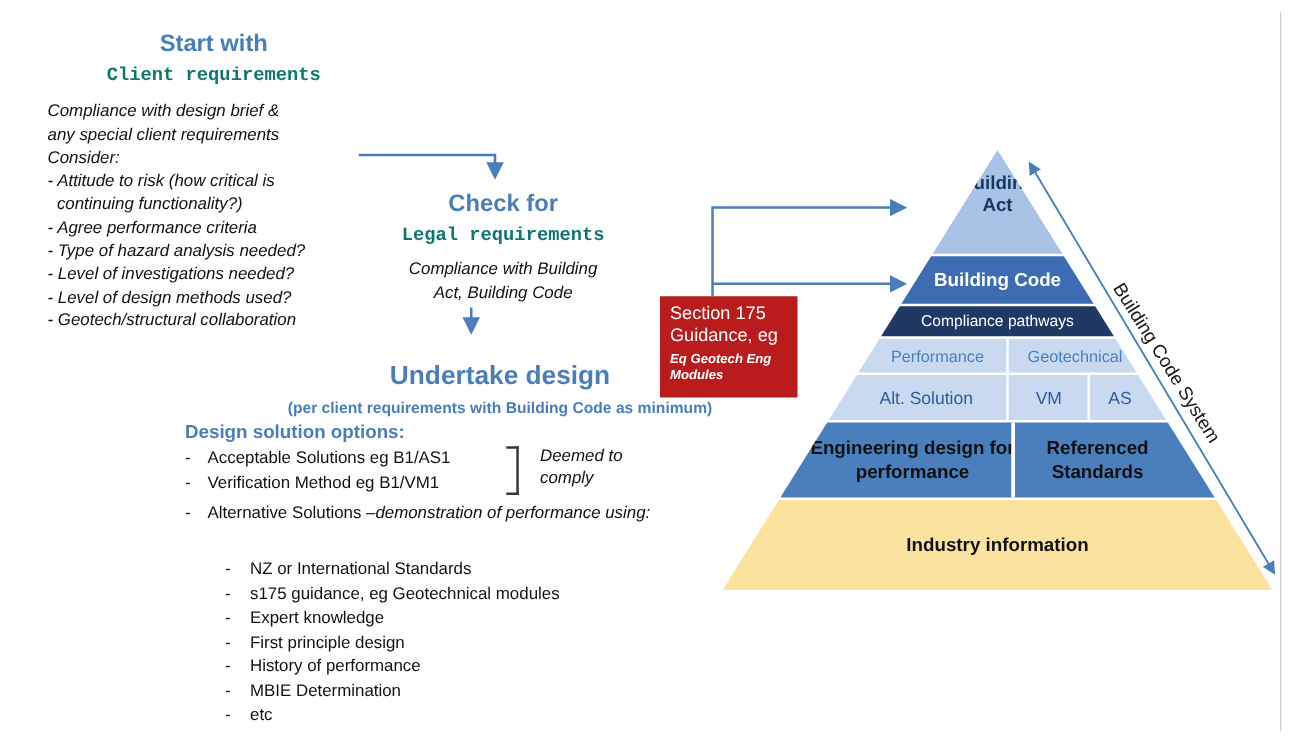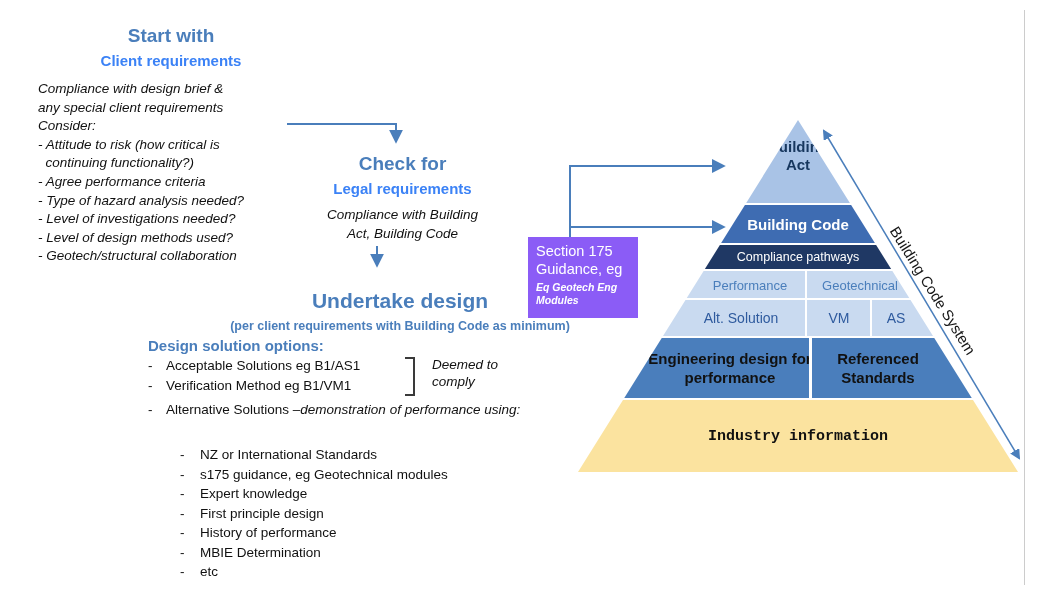--- a/index.html
+++ b/index.html
@@ -1,21 +1,21 @@
 <!DOCTYPE html>
 <html><head>
 <meta charset="utf-8">
 <style>
   html,body{margin:0;padding:0;background:#ffffff;}
   .canvas{position:relative;width:1045px;height:598px;background:#ffffff;overflow:hidden;
           font-family:"Liberation Sans",sans-serif;color:#111;}
 
   
   .h-blue{font-size:19px;font-weight:700;color:#4a7ebb;}
-  .h-black{font-size:15px;font-weight:700;color:#3b82f6;margin-top:5px;}
+  .h-black{font-size:15px;font-weight:700;color:#0f766e;margin-top:5px;font-family:Liberation Mono, monospace;}
 
   .start-block{position:absolute;left:61px;top:25px;width:220px;text-align:center;}
   .start-body{position:absolute;left:38px;top:80px;width:260px;}
   .body-line{font-style:italic;font-size:13.5px;line-height:18.6px;white-space:pre-wrap;color:#111;}
 
   .check-block{position:absolute;left:310px;top:153px;width:185px;text-align:center;}
   .check-lines{margin-top:8px;}
   .check-line{font-style:italic;font-size:13.5px;line-height:19px;color:#111;}
 
   .design-heading{position:absolute;left:240px;top:289px;width:320px;text-align:center;
@@ -33,21 +33,21 @@
   .alt-line{position:absolute;left:148px;top:400px;width:420px;display:flex;font-size:13.5px;line-height:19px;color:#111;}
   .alt-line::before{content:"-";width:18px;flex:0 0 18px;}
   .alt-italic{font-style:italic;}
 
   .bracket{position:absolute;left:405px;top:357px;width:8px;height:35px;
            border-top:2px solid #3a3a3a;border-right:2px solid #3a3a3a;border-bottom:2px solid #3a3a3a;}
   .deemed{position:absolute;left:432px;top:357px;width:82px;font-style:italic;
           font-size:13.5px;line-height:16.5px;color:#111;}
 
   
-  .s175-box{position:absolute;left:528px;top:237px;width:110px;height:81px;background:#8b5cf6;
+  .s175-box{position:absolute;left:528px;top:237px;width:110px;height:81px;background:#b91c1c;
             color:#ffffff;padding:5px 8px;box-sizing:border-box;}
   .s175-title{font-size:14.5px;line-height:18px;font-weight:400;}
   .s175-sub{font-size:10.5px;line-height:12.5px;font-style:italic;font-weight:700;margin-top:3px;}
 
   
   .pyramid{position:absolute;left:578px;top:120px;width:440px;height:352px;
            clip-path:polygon(50% 0%,100% 100%,0% 100%);}
   .band{position:absolute;left:0;width:100%;}
   .band-act{top:0;height:83px;background:#a9c3e6;}
   .act-label{position:absolute;top:18px;left:0;width:100%;text-align:center;
@@ -60,21 +60,21 @@
   .band-headers{top:151px;height:27px;background:#c9daf0;}
   .band-headers .cell{position:absolute;top:50%;transform:translate(-50%,-50%);
              color:#4a7ebb;font-size:13px;white-space:nowrap;}
   .band-cells{top:180px;height:36px;background:#c9daf0;}
   .band-cells .cell{position:absolute;top:50%;transform:translate(-50%,-50%);
              color:#2e5a9e;font-size:14px;white-space:nowrap;}
   .band-eng{top:218px;height:60px;background:#4a7ebc;}
   .band-eng .cell{position:absolute;top:50%;transform:translate(-50%,-50%);
              color:#111;font-weight:700;font-size:15px;line-height:19px;text-align:center;}
   .band-industry{top:280px;height:72px;background:#fbe39f;display:flex;align-items:center;justify-content:center;
-             color:#111;font-weight:700;font-size:15px;font-family:Liberation Mono, monospace;}
+             color:#111;font-weight:700;font-size:15px;}
   .vdiv{position:absolute;top:0;bottom:0;width:2px;background:#ffffff;}
 
   .side-label{position:absolute;left:828px;top:282px;width:210px;text-align:center;
               font-size:15px;color:#161616;transform:rotate(58deg);white-space:nowrap;}
 
   .right-rule{position:absolute;left:1024px;top:10px;width:1px;height:575px;background:#cccccc;}
 
   .connectors{position:absolute;left:0;top:0;pointer-events:none;}
 </style>
 </head>

